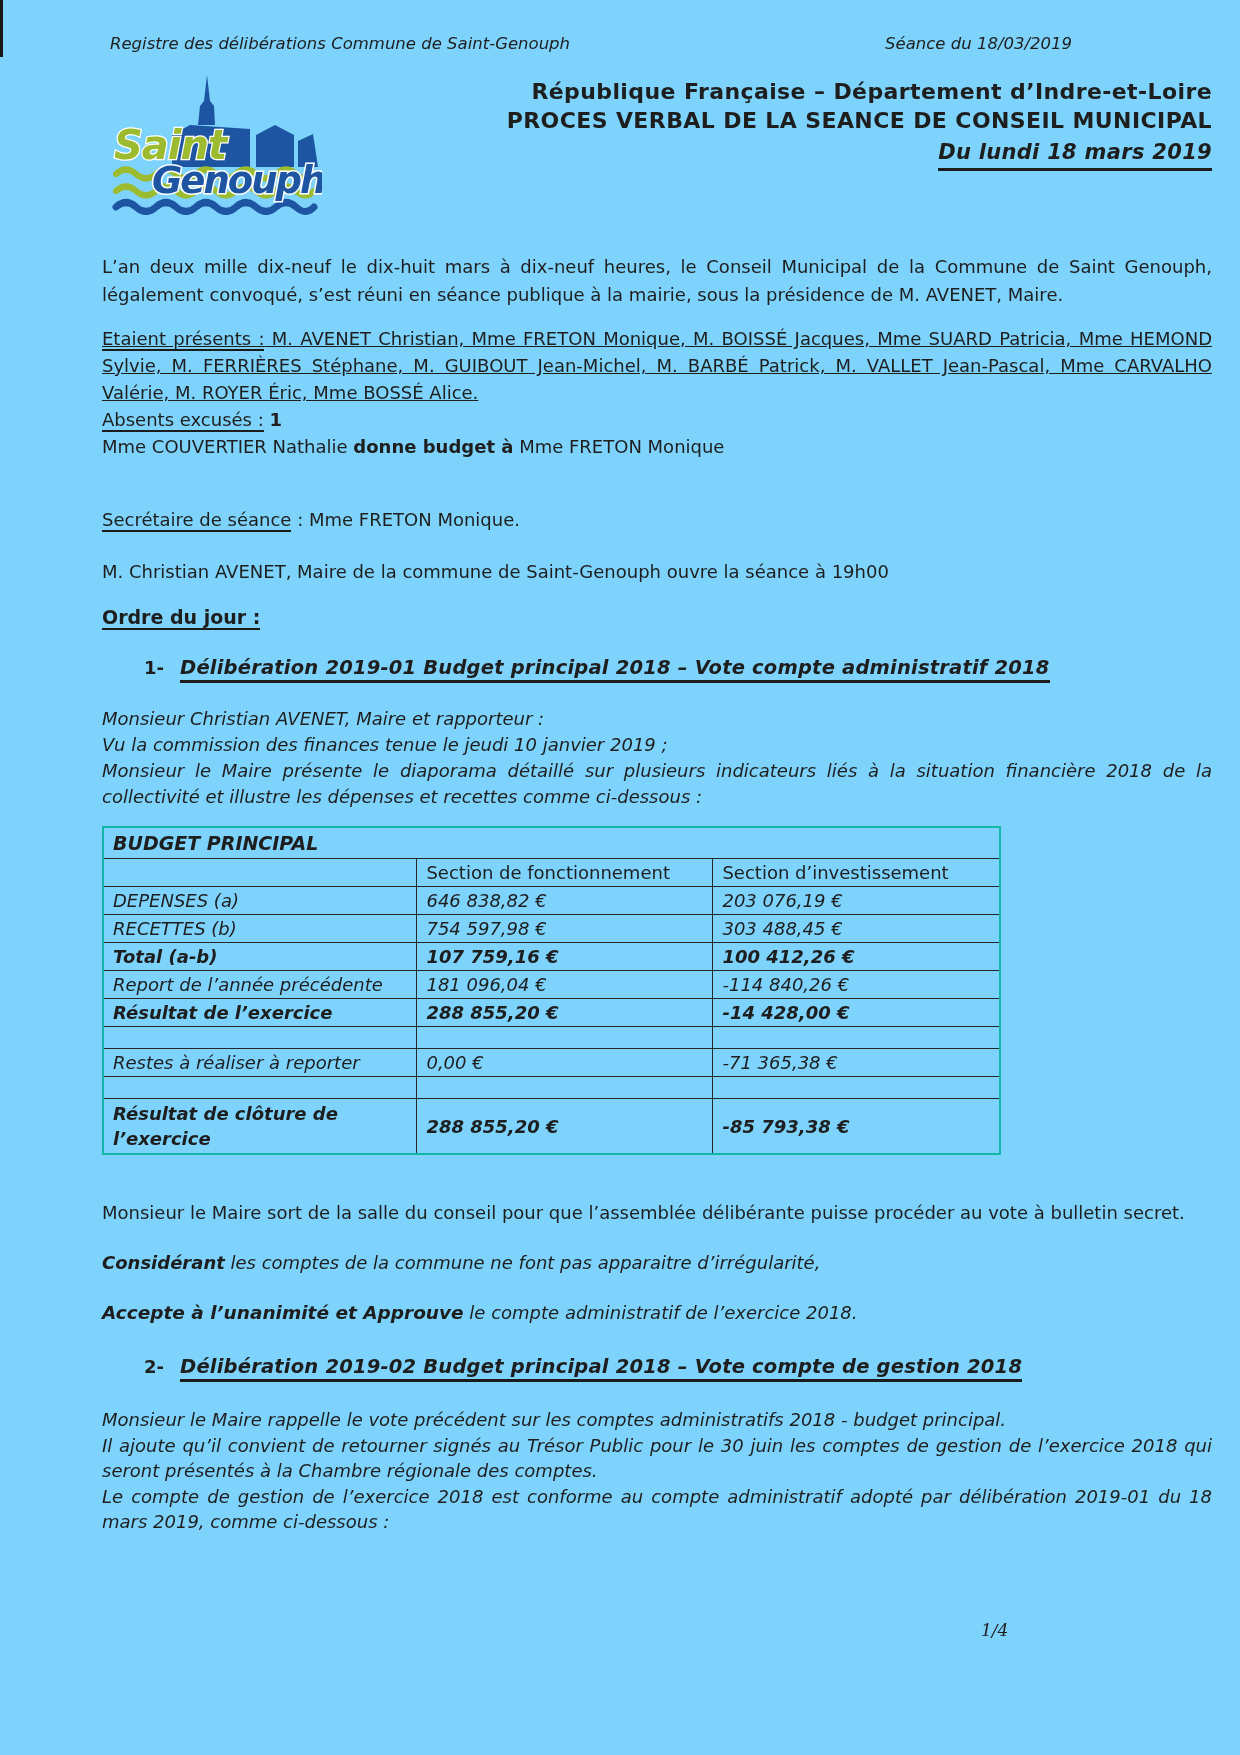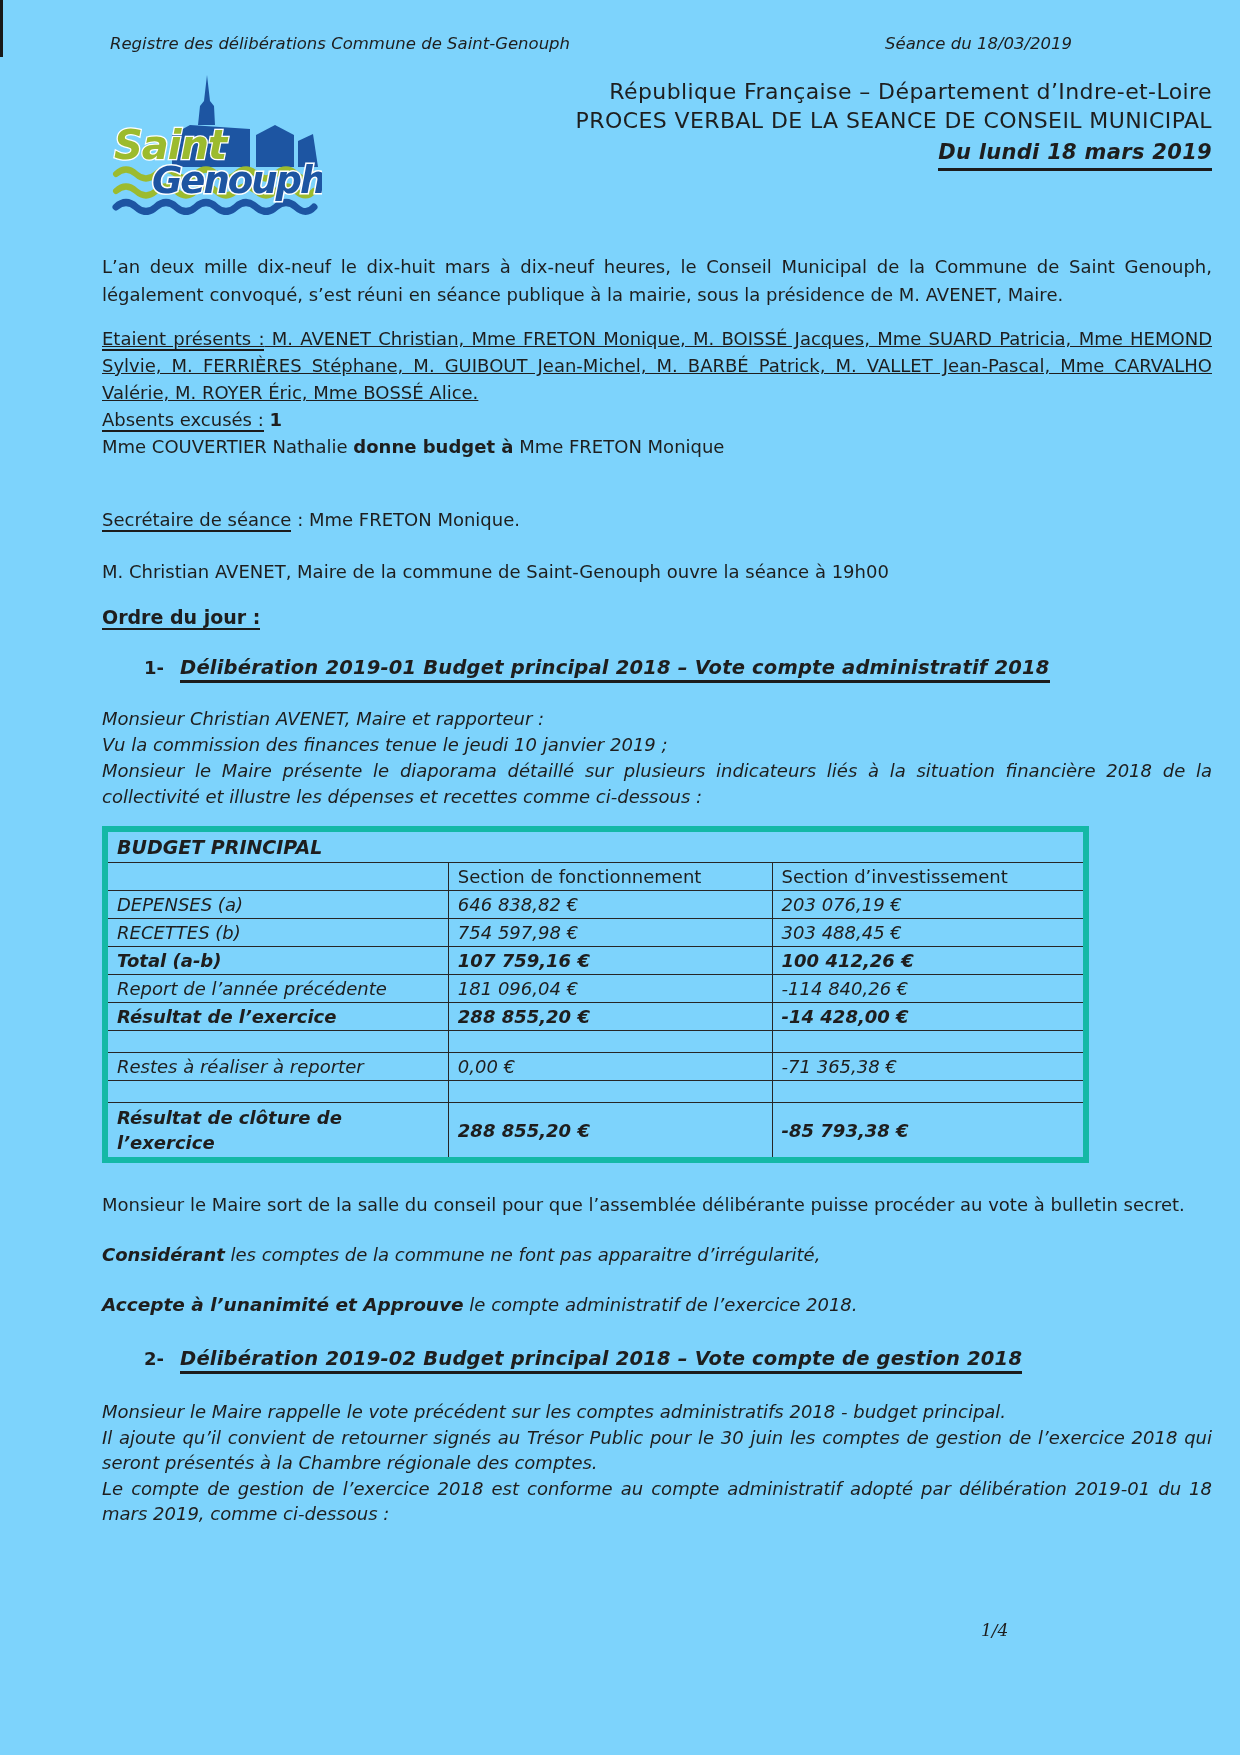--- a/index.html
+++ b/index.html
@@ -9,21 +9,21 @@
 
   .scan-mark{position:absolute;left:0;top:0;width:3px;height:57px;background:#181818;}
 
   .doc-header{display:flex;justify-content:space-between;font-style:italic;font-size:16.5px;line-height:22px;}
   .doc-header .hleft{padding-left:8px;}
   .doc-header .hright{margin-right:140px;}
 
   .masthead{position:relative;height:142px;margin-top:18px;}
   .logo-box{position:absolute;left:8px;top:0;width:212px;height:142px;}
   .title-block{position:absolute;right:0;top:4px;text-align:right;line-height:29px;}
-  .title-main{font-weight:normal;font-size:22px;letter-spacing:0.4px;}
+  .title-main{font-weight:bold;font-size:22px;letter-spacing:0.4px;}
   .title-date{display:inline-block;font-weight:bold;font-style:italic;font-size:21px;
               border-bottom:3px solid #1c1c1c;padding-bottom:1px;margin-top:3px;letter-spacing:0.3px;}
 
   .body{font-size:18px;line-height:28px;}
   .just{text-align:justify;}
   .u{border-bottom:2px solid #1c1c1c;}
 
   .p-intro{margin-top:38px;}
   .p-presents{margin-top:16px;line-height:27px;text-decoration:underline;}
   .line-att{font-size:18px;line-height:27px;}
@@ -34,32 +34,32 @@
 
   .item-head{margin-top:26px;margin-left:42px;font-size:19.5px;line-height:28px;}
   .item-head .num{font-weight:bold;display:inline-block;width:36px;font-size:18px;}
   .item-head .ht{font-weight:bold;font-style:italic;border-bottom:3px solid #1c1c1c;
                  padding-bottom:1px;letter-spacing:0.2px;}
 
   .ital-block{margin-top:24px;font-style:italic;font-size:18px;line-height:26px;}
   .ital-block .iline{text-align:justify;}
   .item2-block{margin-top:26px;line-height:25.5px;}
 
-  table.budget{margin-top:16px;border-collapse:collapse;width:987px;table-layout:fixed;
-               font-size:18px;border:6px solid #14b8a6;}
+  table.budget{margin-top:16px;border-collapse:collapse;width:899px;table-layout:fixed;
+               font-size:18px;border:2px solid #14b8a6;}
   .budget td{border:1px solid #262626;padding:0 9px;vertical-align:middle;overflow:hidden;}
   .t-title td{height:30px;font-weight:bold;font-style:italic;font-size:19px;}
   .t-head td{height:27px;}
   .t-row td{height:27px;font-style:italic;}
   .t-bold td{font-weight:bold;}
   .t-spacer td{height:21px;}
   .t-close td{height:54px;font-weight:bold;font-style:italic;}
   .narrow{display:inline-block;max-width:268px;line-height:25px;}
 
-  .p-vote{margin-top:28px;}
+  .p-vote{margin-top:44px;}
   .p-considerant{margin-top:22px;font-style:italic;}
   .p-considerant .bi{font-weight:bold;}
   .p-apres{margin-top:22px;font-weight:bold;font-style:italic;font-size:18.5px;}
   .p-accepte{margin-top:22px;font-style:italic;}
   .p-accepte .bi{font-weight:bold;font-size:18.5px;}
 
   .footer-page{position:absolute;left:981px;top:1620px;font-family:"DejaVu Serif","Liberation Serif",serif;
                font-style:italic;font-size:17px;}
 </style>
 </head>

